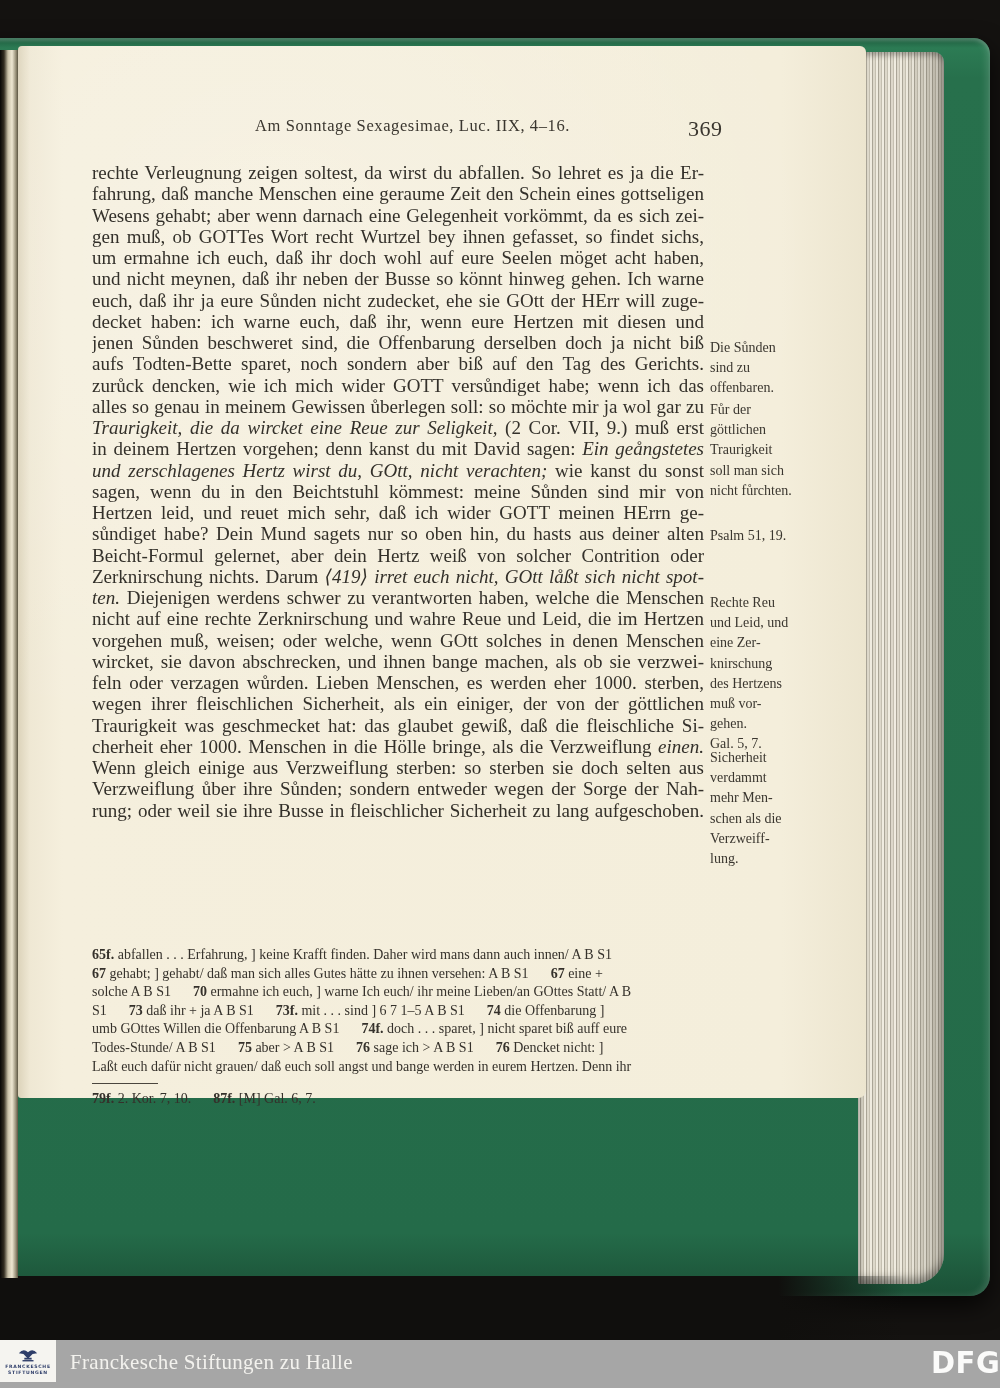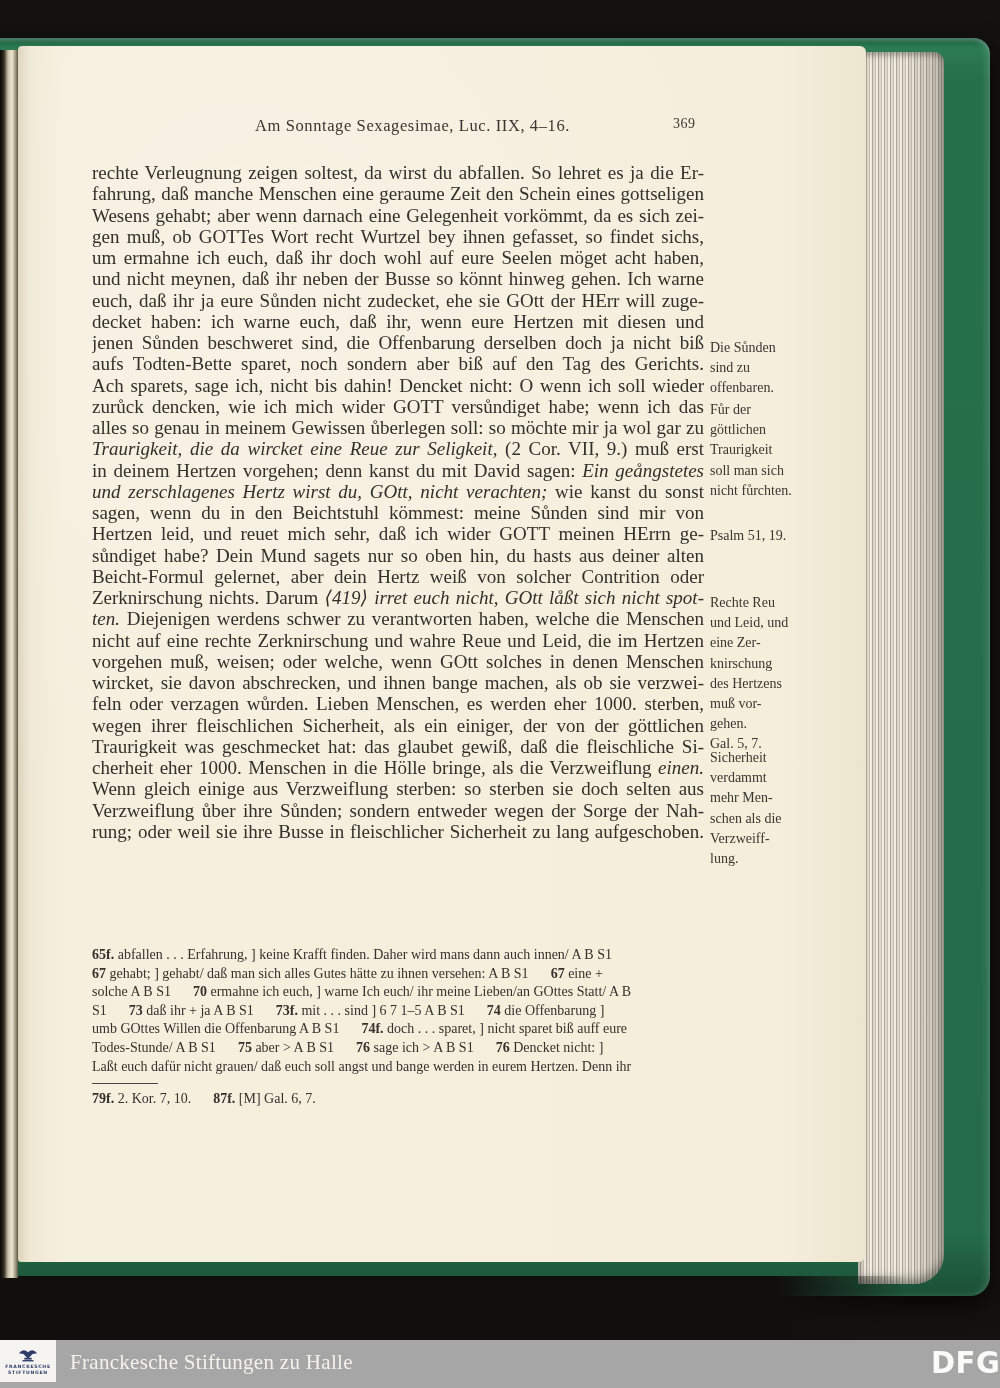--- a/index.html
+++ b/index.html
@@ -18,34 +18,34 @@
   .cover-shadow-bl{position:absolute;left:0;top:1276px;width:905px;height:66px;background:linear-gradient(90deg,#100f0d 0 86%,rgba(16,15,13,0) 100%);}
   .page-stack{
     position:absolute;left:858px;top:52px;width:86px;height:1232px;
     background:
       linear-gradient(90deg,rgba(0,0,0,0) 0 55%,rgba(60,55,45,.25) 100%),
       repeating-linear-gradient(90deg,#f0ece0 0 2px,#aaa597 2px 3px,#ddd8ca 3px 5px,#c4bfb0 5px 6px);
     border-radius:3px 10px 30px 2px;
     box-shadow:inset 0 4px 5px rgba(0,0,0,.25), inset 0 -6px 8px rgba(0,0,0,.35);
   }
   .page{
-    position:absolute;left:18px;top:46px;width:848px;height:1216px;
+    position:absolute;left:18px;top:46px;width:848px;height:1052px;
     background:
       radial-gradient(120% 90% at 30% 20%,rgba(255,255,255,.20) 0,rgba(255,255,255,0) 55%),
       linear-gradient(90deg,#dcd3ba 0,#efe8d4 12px,#f5efdd 45px,#f4eedb 90%,#ece5cf 100%);
     border-radius:4px 6px 8px 3px;
     color:#33302a;
   }
   .left-sliver{
     position:absolute;left:0;top:50px;width:18px;height:1228px;
     background:linear-gradient(90deg,#070605 0,#342e22 4px,#c9c1a8 8px,#eee7d2 12px,#958d75 16px,#5a5441 18px);
   }
   
   .running-head{position:absolute;left:237px;top:70px;font-size:16.5px;letter-spacing:.6px;color:#3a362f;white-space:nowrap;}
-  .page-number{position:absolute;left:655px;top:70px;font-size:14px;letter-spacing:.5px;color:#3a362f;}
+  .page-number{position:absolute;left:670px;top:70px;font-size:22px;letter-spacing:.5px;color:#3a362f;}
   .text-block{position:absolute;left:74px;top:116px;width:612px;}
   .bl{
     position:relative;height:21.25px;line-height:21.25px;font-size:19px;
     text-align:justify;text-align-last:justify;overflow:hidden;color:#33302a;
   }
   .it{font-style:italic;}
   .margin-notes{position:absolute;left:692px;top:0;width:118px;}
   .mn{position:absolute;left:0;width:118px;font-size:14px;line-height:20.2px;color:#3a362f;white-space:pre-line;}
   .apparatus{position:absolute;left:74px;top:900px;width:622px;font-size:14px;line-height:18.6px;color:#35312b;}
   .al{height:18.6px;overflow:hidden;white-space:nowrap;}
@@ -83,21 +83,20 @@
       <div class="bl"><span>rechte Verleugnung zeigen soltest, da wirst du abfallen. So lehret es ja die Er-</span></div>
       <div class="bl"><span>fahrung, daß manche Menschen eine geraume Zeit den Schein eines gottseligen</span></div>
       <div class="bl"><span>Wesens gehabt; aber wenn darnach eine Gelegenheit vorkömmt, da es sich zei-</span></div>
       <div class="bl"><span>gen muß, ob GOTTes Wort recht Wurtzel bey ihnen gefasset, so findet sichs,</span></div>
       <div class="bl"><span>um ermahne ich euch, daß ihr doch wohl auf eure Seelen möget acht haben,</span></div>
       <div class="bl"><span>und nicht meynen, daß ihr neben der Busse so könnt hinweg gehen. Ich warne</span></div>
       <div class="bl"><span>euch, daß ihr ja eure Sůnden nicht zudecket, ehe sie GOtt der HErr will zuge-</span></div>
       <div class="bl"><span>decket haben: ich warne euch, daß ihr, wenn eure Hertzen mit diesen und</span></div>
       <div class="bl"><span>jenen Sůnden beschweret sind, die Offenbarung derselben doch ja nicht biß</span></div>
       <div class="bl"><span>aufs Todten-Bette sparet, noch sondern aber biß auf den Tag des Gerichts.</span></div>
-      <div class="bl"><span>Ach sparets, sage ich, nicht bis dahin! Dencket nicht: O wenn ich soll wieder</span></div>
       <div class="bl"><span>zurůck dencken, wie ich mich wider GOTT versůndiget habe; wenn ich das</span></div>
       <div class="bl"><span>alles so genau in meinem Gewissen ůberlegen soll: so möchte mir ja wol gar zu</span></div>
       <div class="bl"><span class="it">Traurigkeit, die da wircket eine Reue zur Seligkeit,</span><span> (2 Cor. VII, 9.) muß erst</span></div>
       <div class="bl"><span>in deinem Hertzen vorgehen; denn kanst du mit David sagen: </span><span class="it">Ein geångstetes</span></div>
       <div class="bl"><span class="it">und zerschlagenes Hertz wirst du, GOtt, nicht verachten;</span><span> wie kanst du sonst</span></div>
       <div class="bl"><span>sagen, wenn du in den Beichtstuhl kömmest: meine Sůnden sind mir von</span></div>
       <div class="bl"><span>Hertzen leid, und reuet mich sehr, daß ich wider GOTT meinen HErrn ge-</span></div>
       <div class="bl"><span>sůndiget habe? Dein Mund sagets nur so oben hin, du hasts aus deiner alten</span></div>
       <div class="bl"><span>Beicht-Formul gelernet, aber dein Hertz weiß von solcher Contrition oder</span></div>
       <div class="bl"><span>Zerknirschung nichts. Darum </span><span class="it">⟨419⟩ irret euch nicht, GOtt låßt sich nicht spot-</span></div>

